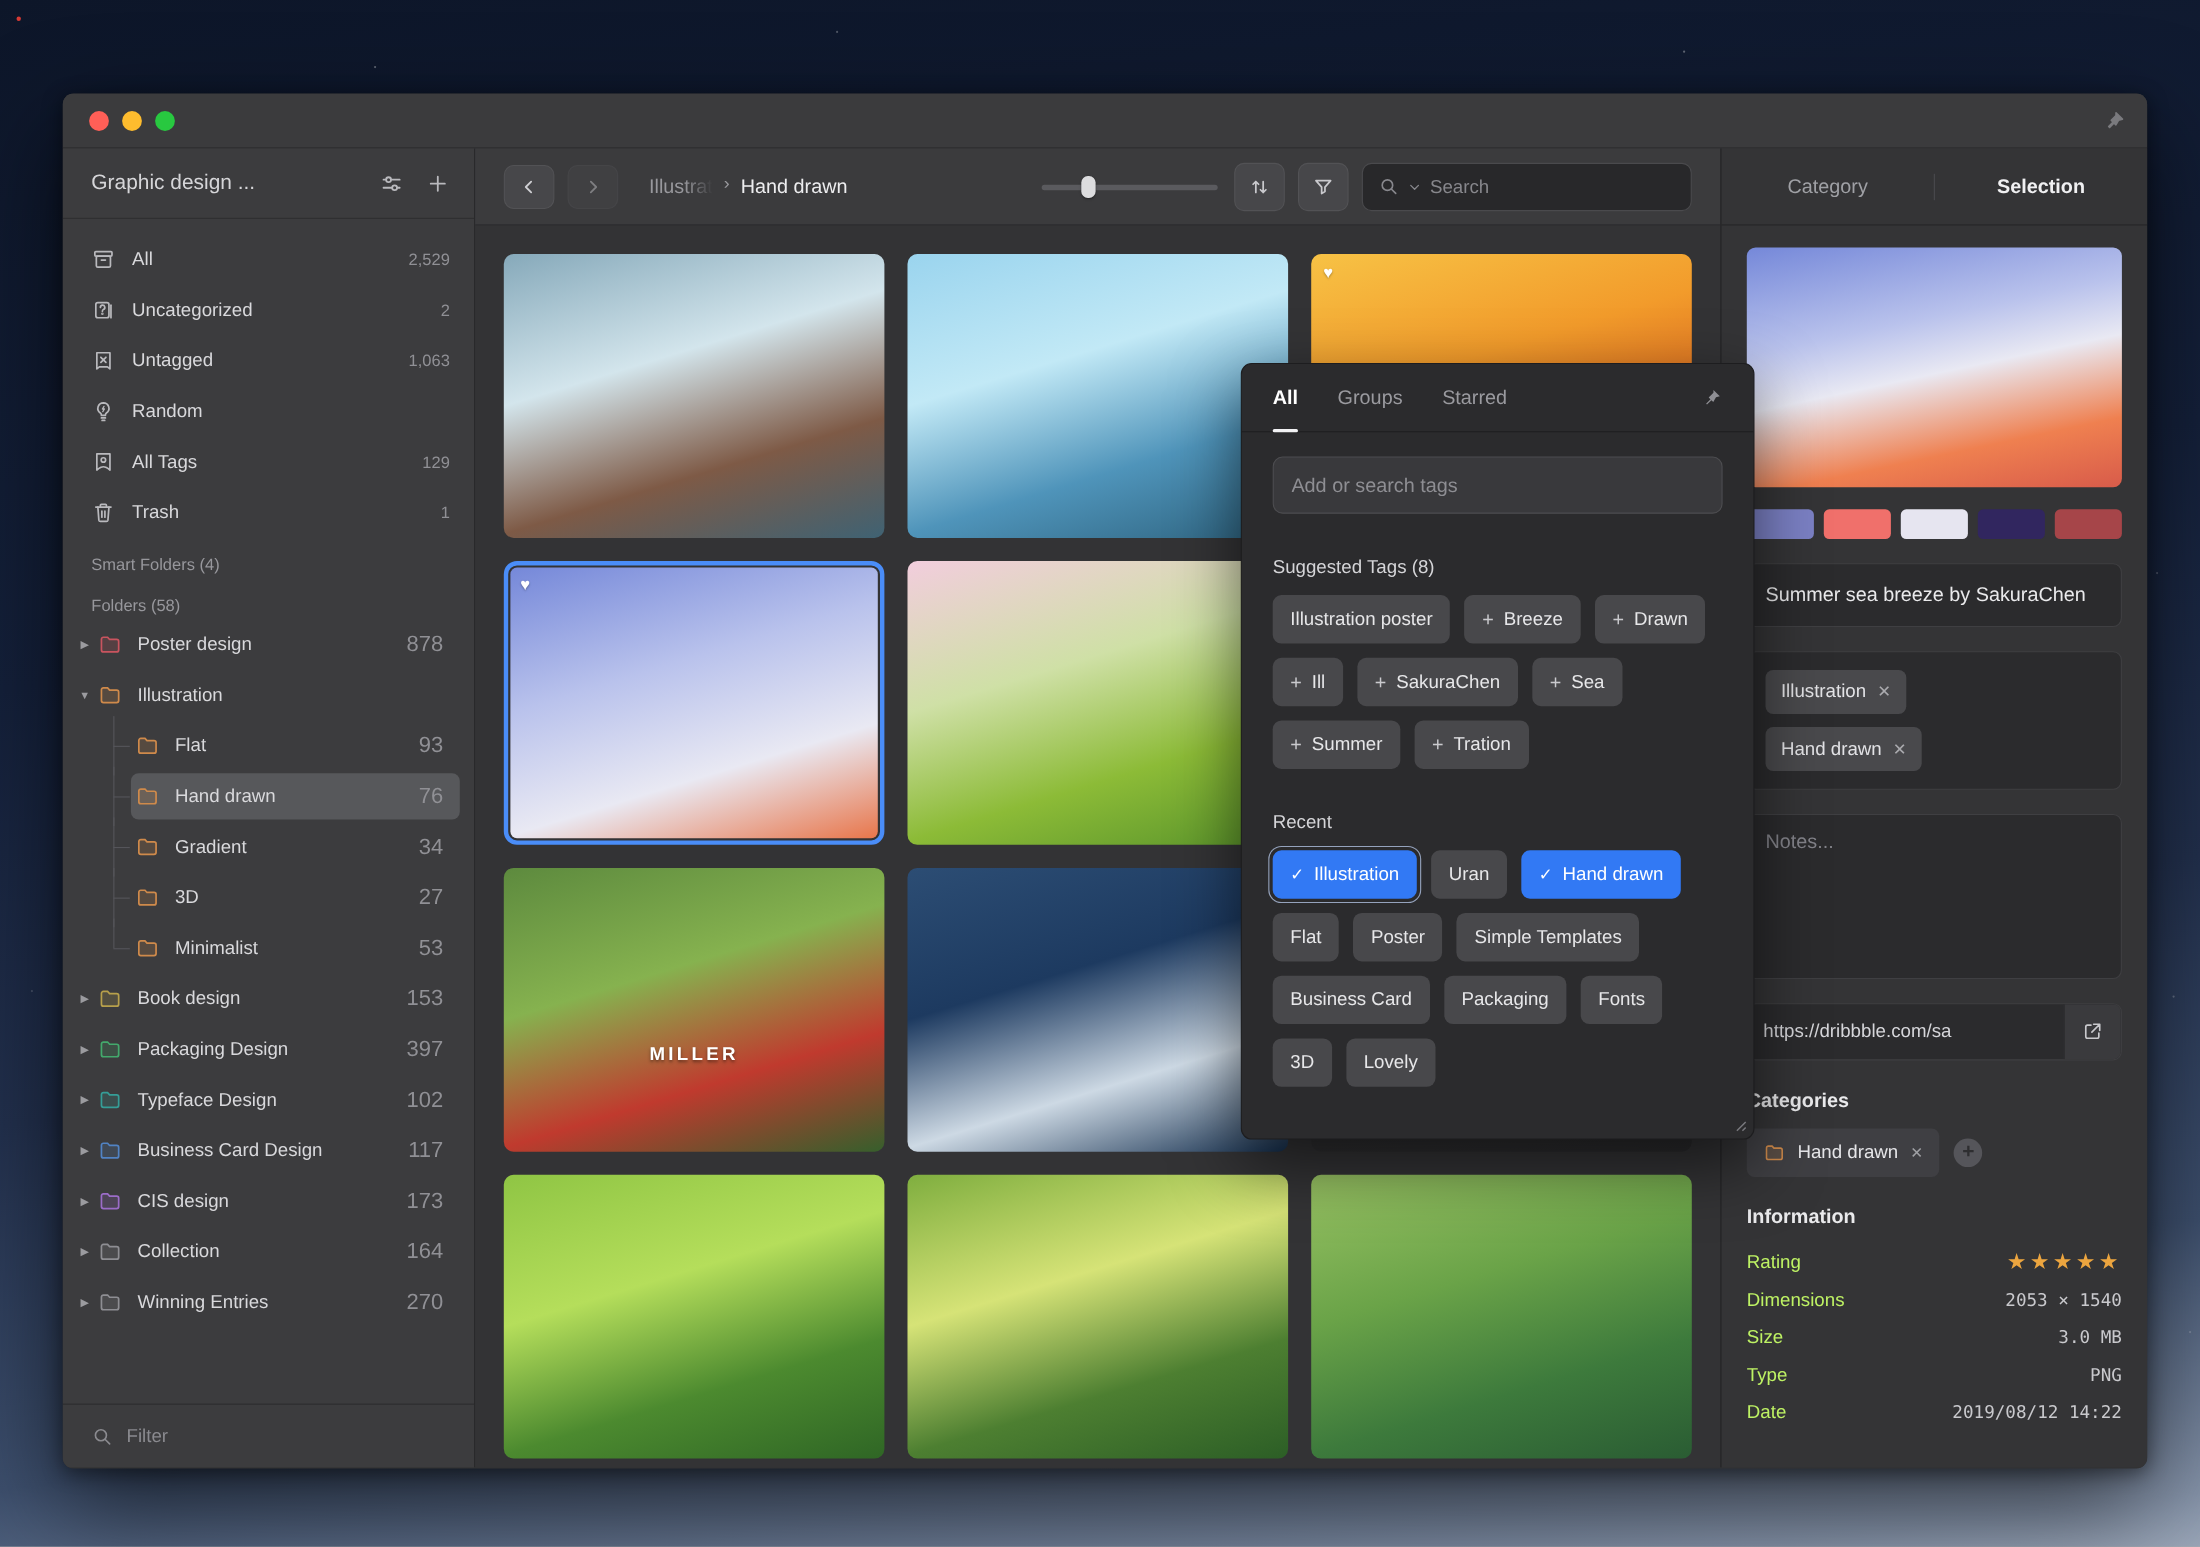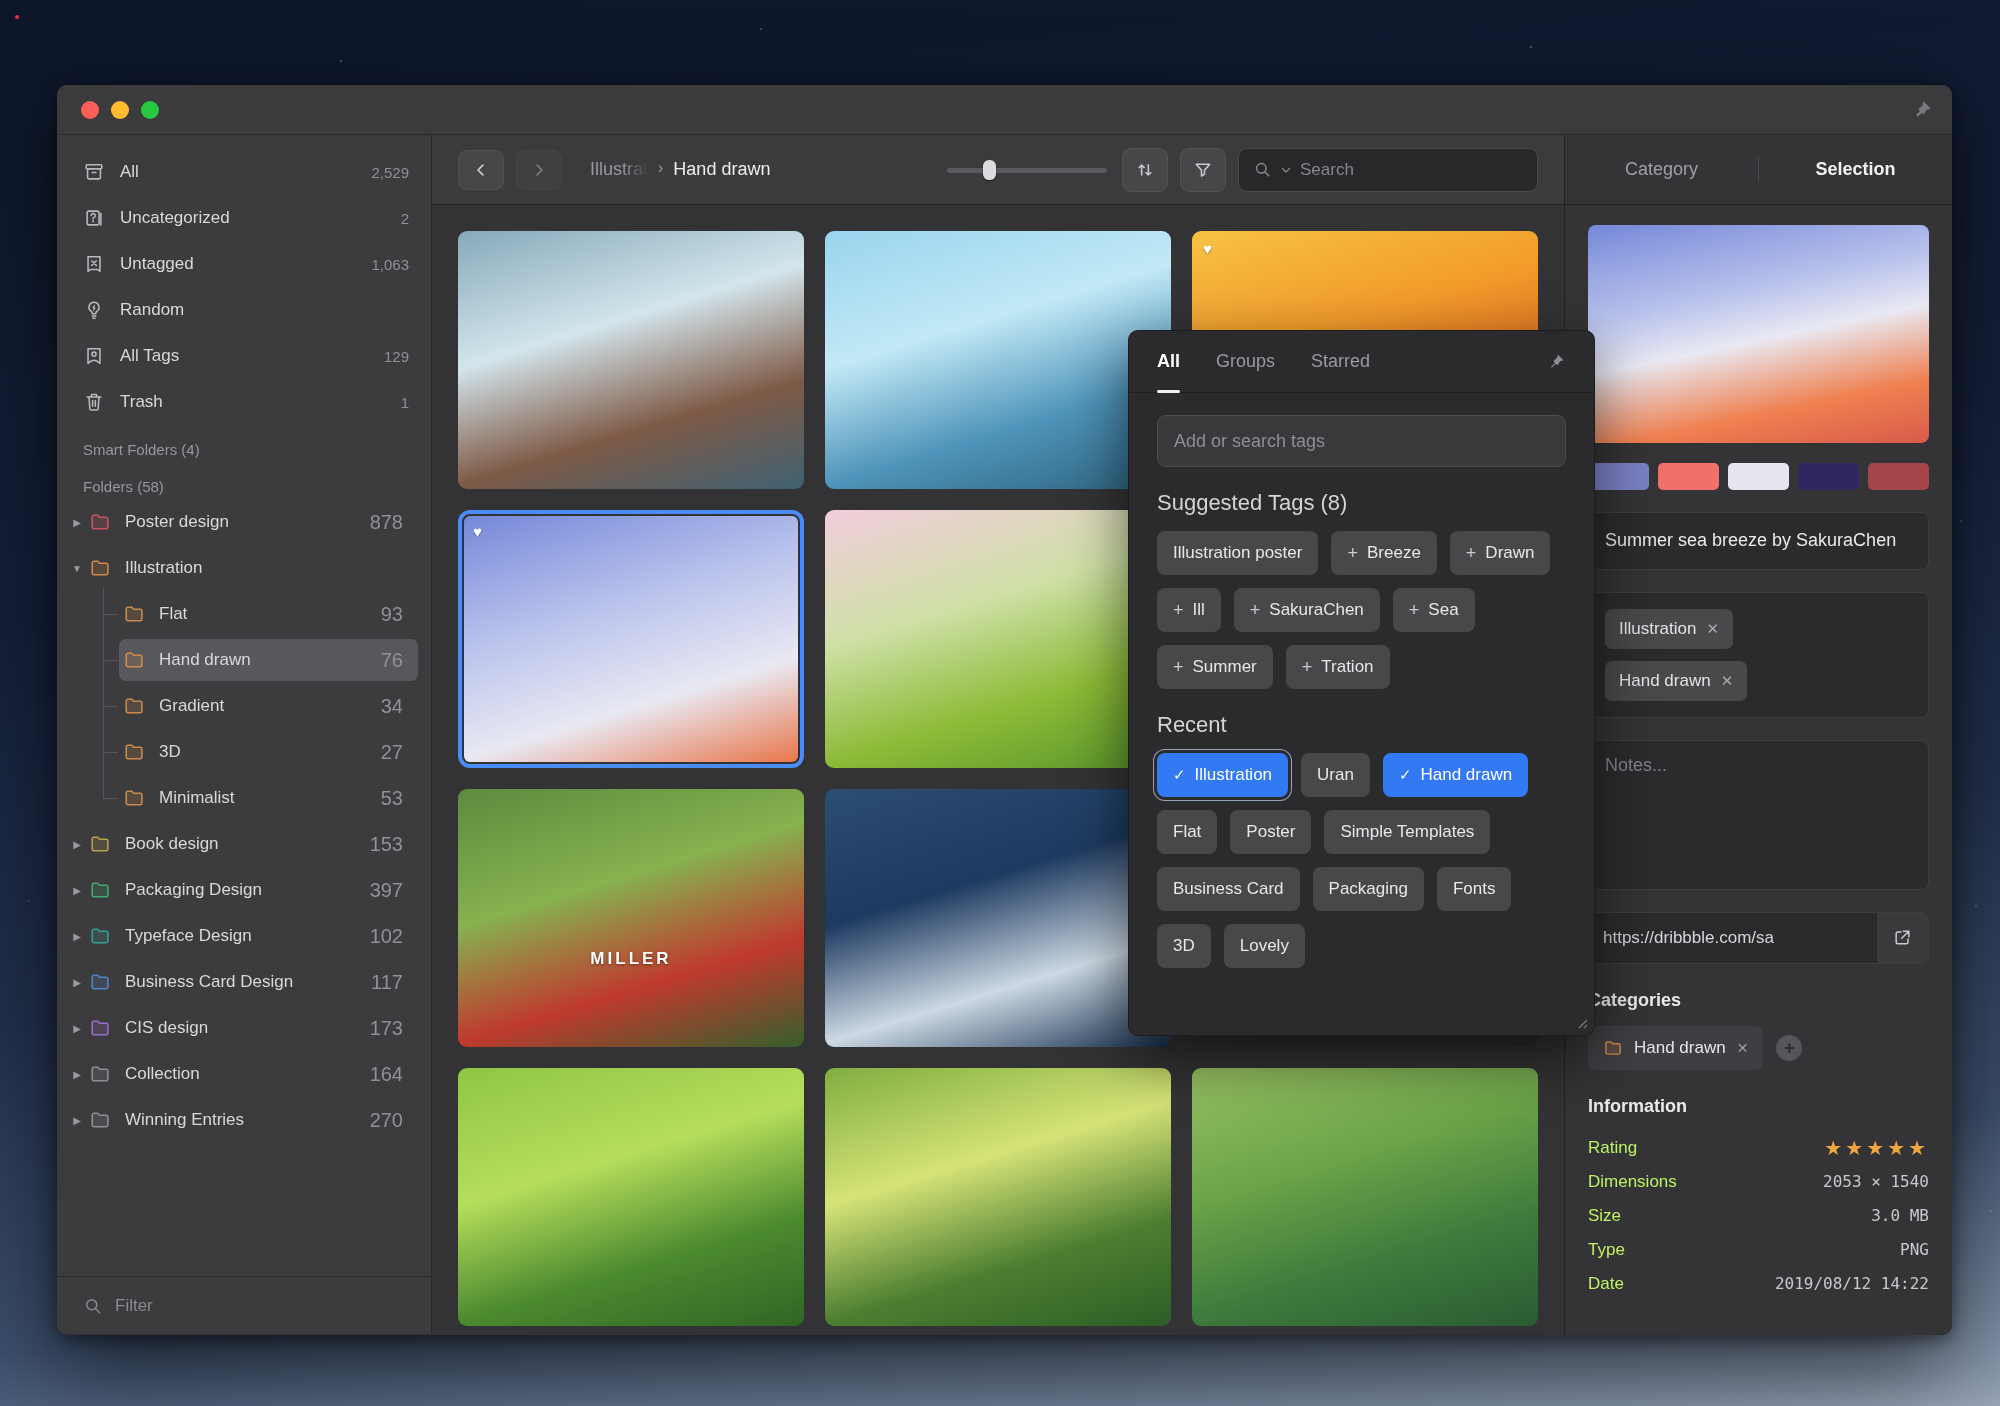--- a/index.html
+++ b/index.html
@@ -78,21 +78,21 @@
   .popup{position:absolute;left:1071px;top:245px;width:467px;height:706px;background:var(--popup-bg);
     border:1px solid #1d1d1f;border-radius:10px;box-shadow:0 22px 60px rgba(0,0,0,.55);z-index:6;}
   .popup-tabs{height:62px;display:flex;align-items:center;gap:36px;padding:0 28px;border-bottom:1px solid #1f1f21;}
   .ptab{font-size:18px;color:#9a9a9f;position:relative;height:100%;display:flex;align-items:center;}
   .ptab.active{color:#fff;font-weight:700;}
   .ptab.active::after{content:'';position:absolute;left:0;right:0;bottom:-1px;height:3px;background:#f2f2f4;border-radius:2px;}
   .popup-tabs .pin{margin-left:auto;color:#8f8f94;}
   .popup-body{padding:22px 28px;}
   .tag-input{width:100%;height:52px;border-radius:9px;background:#39393c;border:1px solid #4d4d50;padding:0 16px;font-size:18px;color:#ddd;outline:none;font-family:inherit;}
   .tag-input::placeholder{color:#8e8e93;}
-  .popup-label{margin:23px 0 15px;font-size:22px;color:#d5d5d8;}
+  .popup-label{margin:39px 0 15px;font-size:17px;color:#d5d5d8;}
   .chips{display:flex;flex-wrap:wrap;gap:13px;}
   .chip{height:44px;padding:0 16px;border-radius:8px;background:var(--chip);color:#e7e7e9;font-size:17px;display:inline-flex;align-items:center;gap:9px;}
   .chip .plus{color:#cacace;font-size:18px;}
   .chip.checked{background:var(--accent);color:#fff;}
   .chip .check{font-size:15px;}
   .chip.ring{box-shadow:0 0 0 3px var(--popup-bg),0 0 0 4px #95a3bd;}
   .popup .resize{position:absolute;right:6px;bottom:6px;color:#77777c;}
   
   .rightpanel{width:388px;background:var(--panel-bg);border-left:1px solid #232325;display:flex;flex-direction:column;}
   .panel-tabs{height:70px;display:flex;align-items:center;border-bottom:1px solid #252527;flex:none;}
@@ -144,20 +144,37 @@
       <span class="winpin">
         <svg width="20" height="20" viewBox="0 0 24 24" fill="none" stroke="#8f8f94" stroke-width="1.8" stroke-linecap="round" stroke-linejoin="round">
             <path d="M14 3l7 7-4.2 1-3 5.2-2-2L7 19l-1-1 4.8-4.8-2-2L14 6z" fill="#8f8f94"></path>
           </svg>
       </span>
     </div>
 
     <div class="app">
 
       <div class="sidebar">
+        <div class="side-header">
+          <span class="lib-name">Graphic design ...</span>
+          <span class="hicons">
+            <span>
+              <svg width="22" height="22" viewBox="0 0 24 24" fill="none" stroke="currentColor" stroke-width="1.8" stroke-linecap="round">
+                  <path d="M4 8h16M4 16h16"></path>
+                  <circle cx="9" cy="8" r="2.4" fill="#3c3c3e"></circle>
+                  <circle cx="15" cy="16" r="2.4" fill="#3c3c3e"></circle>
+                </svg>
+            </span>
+            <span>
+              <svg width="22" height="22" viewBox="0 0 24 24" fill="none" stroke="currentColor" stroke-width="1.8" stroke-linecap="round">
+                  <path d="M12 5v14M5 12h14"></path>
+                </svg>
+            </span>
+          </span>
+        </div>
 
         <div class="side-list" id="side-list">
             <div class="srow">
     <span class="sicon">
                 <svg viewBox="0 0 24 24" width="22" height="22" fill="none" stroke="currentColor" stroke-width="1.7" stroke-linejoin="round">
                   <rect x="3.5" y="4" width="17" height="4.5" rx="1"></rect>
                   <rect x="5" y="8.5" width="14" height="11" rx="1.5"></rect>
                   <path d="M10 12.5h4" stroke-linecap="round"></path>
                 </svg>
               </span>

